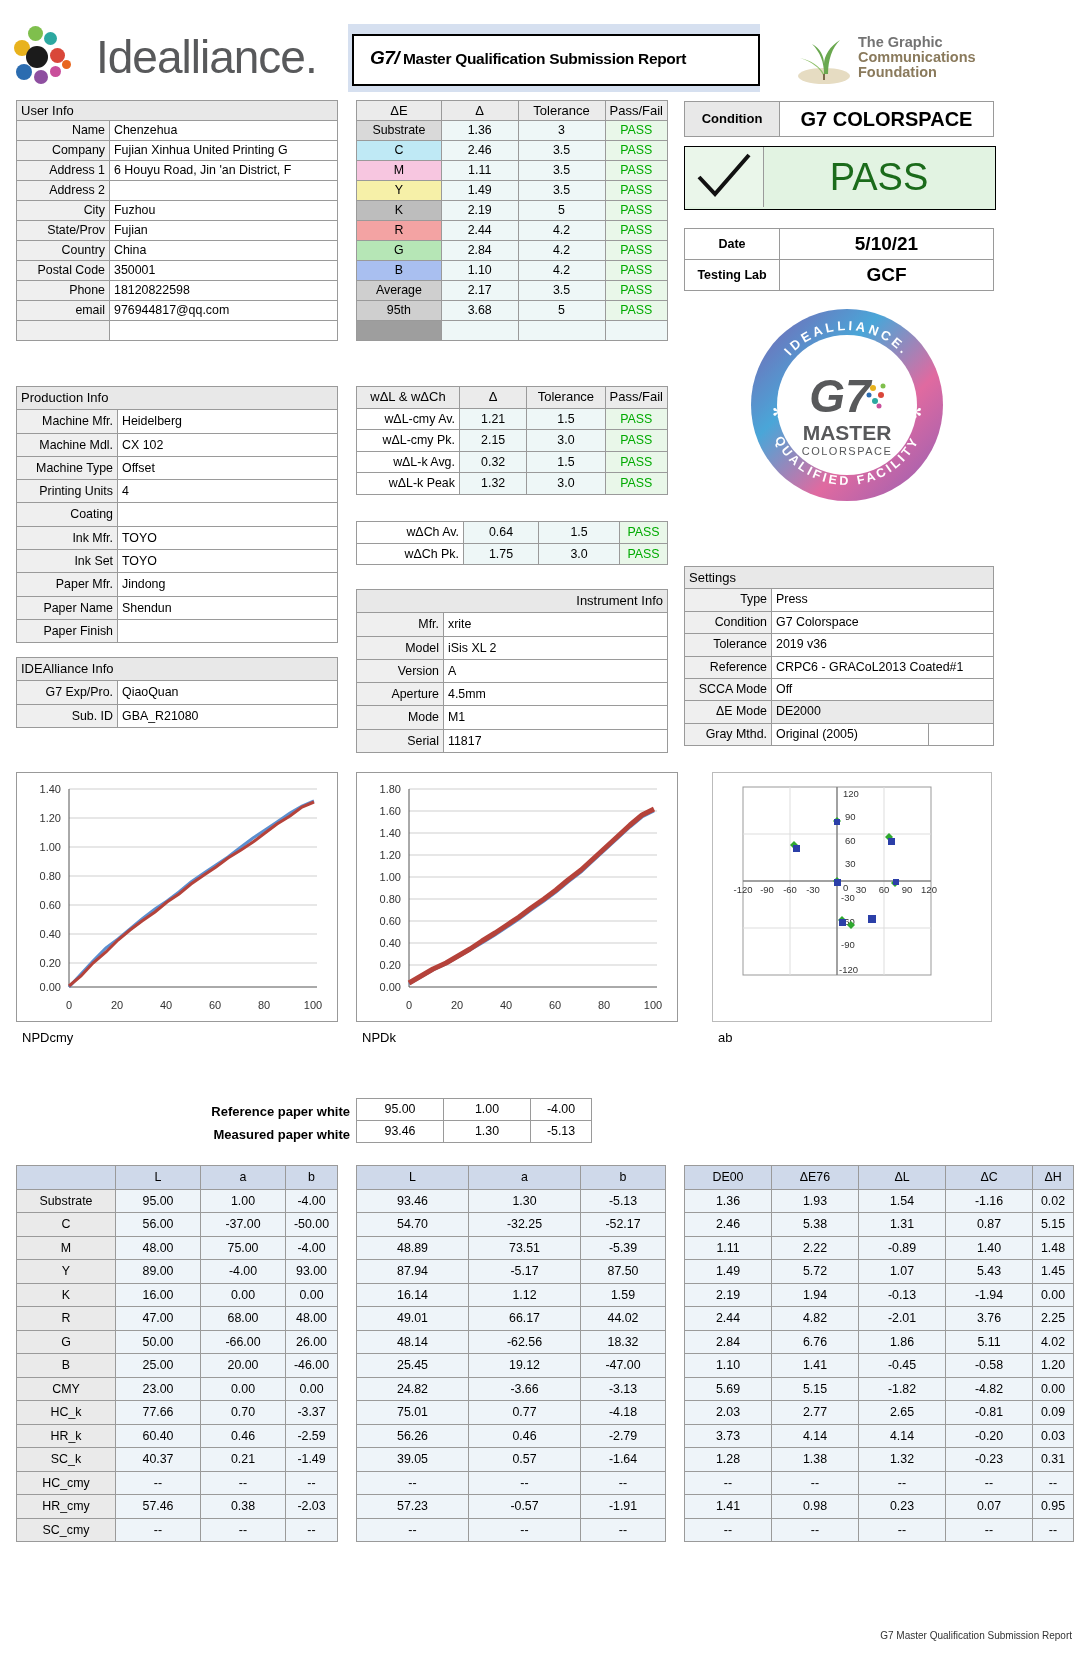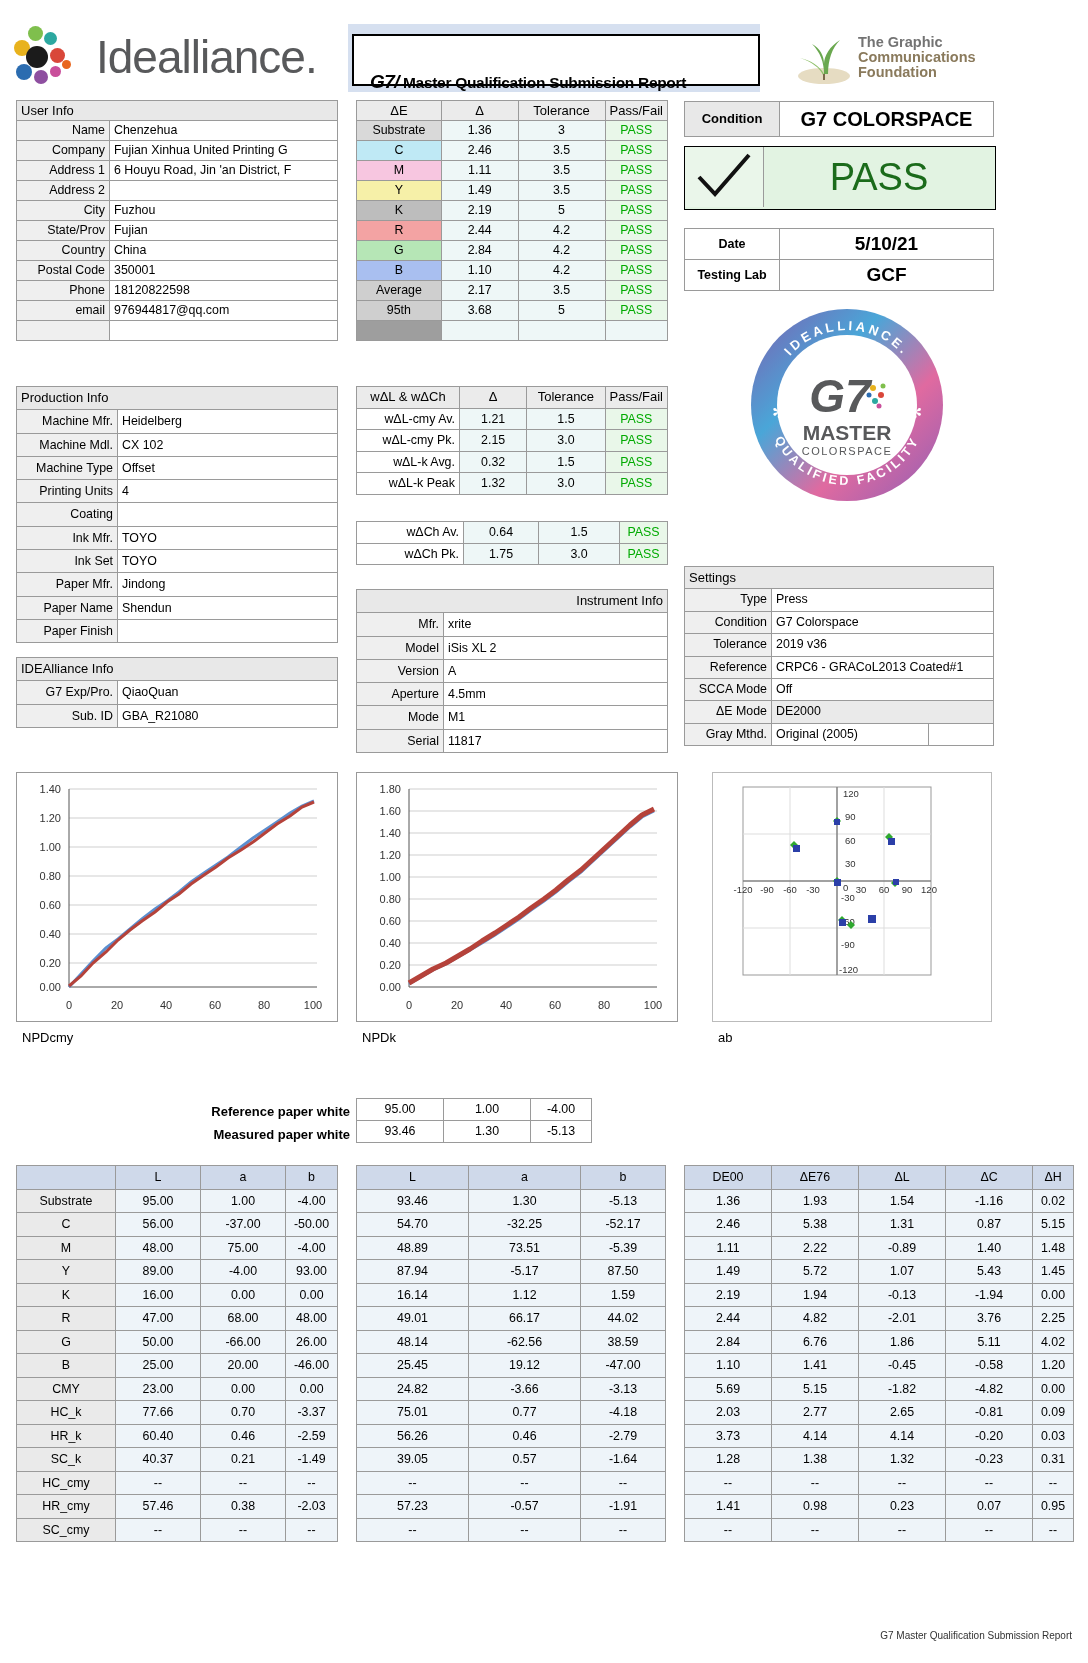--- a/index.html
+++ b/index.html
@@ -147,21 +147,21 @@
       <i style="left:36px;top:22px;width:15px;height:15px;background:#d9473a;"></i>
       <i style="left:2px;top:38px;width:16px;height:16px;background:#2b6cb0;"></i>
       <i style="left:20px;top:44px;width:14px;height:14px;background:#8e4fa0;"></i>
       <i style="left:36px;top:40px;width:11px;height:11px;background:#c94f9b;"></i>
       <i style="left:48px;top:34px;width:9px;height:9px;background:#e8651d;"></i>
     </span><span class="brandname">Idealliance.</span>
   </div>
 
   <div class="abs" id="title-outer"></div>
   <div class="abs" id="title-box">
-    <div style="padding:11px 0 0 16px;white-space:nowrap;margin-top:24px;">
+    <div style="padding:11px 0 0 16px;white-space:nowrap;">
       <span class="g7mark">G7</span><span style="font-weight:bold;font-size:19px;font-style:italic;">/</span>
       <span id="title-text">Master Qualification Submission Report</span>
     </div>
   </div>
 
   <div class="abs" id="gcf">
     <span class="tree">
       <svg width="68" height="58" viewBox="0 0 68 58">
         <ellipse cx="34" cy="48" rx="26" ry="8" fill="#e6dcc2"></ellipse>
         <path d="M34 46 C34 34 30 24 22 16 C30 20 34 28 34 36 C34 28 40 18 50 12 C42 20 38 32 38 46 Z" fill="#6aa84f"></path>
@@ -832,21 +832,21 @@
         <td class="alt">1.59</td>
       </tr>
   <tr>
         <td class="alt">49.01</td>
         <td class="alt">66.17</td>
         <td class="alt">44.02</td>
       </tr>
   <tr>
         <td class="alt">48.14</td>
         <td class="alt">-62.56</td>
-        <td class="alt">38.59</td>
+        <td class="alt">18.32</td>
       </tr>
   <tr>
         <td class="alt">25.45</td>
         <td class="alt">19.12</td>
         <td class="alt">-47.00</td>
       </tr>
   <tr>
         <td class="alt">24.82</td>
         <td class="alt">-3.66</td>
         <td class="alt">-3.13</td>

